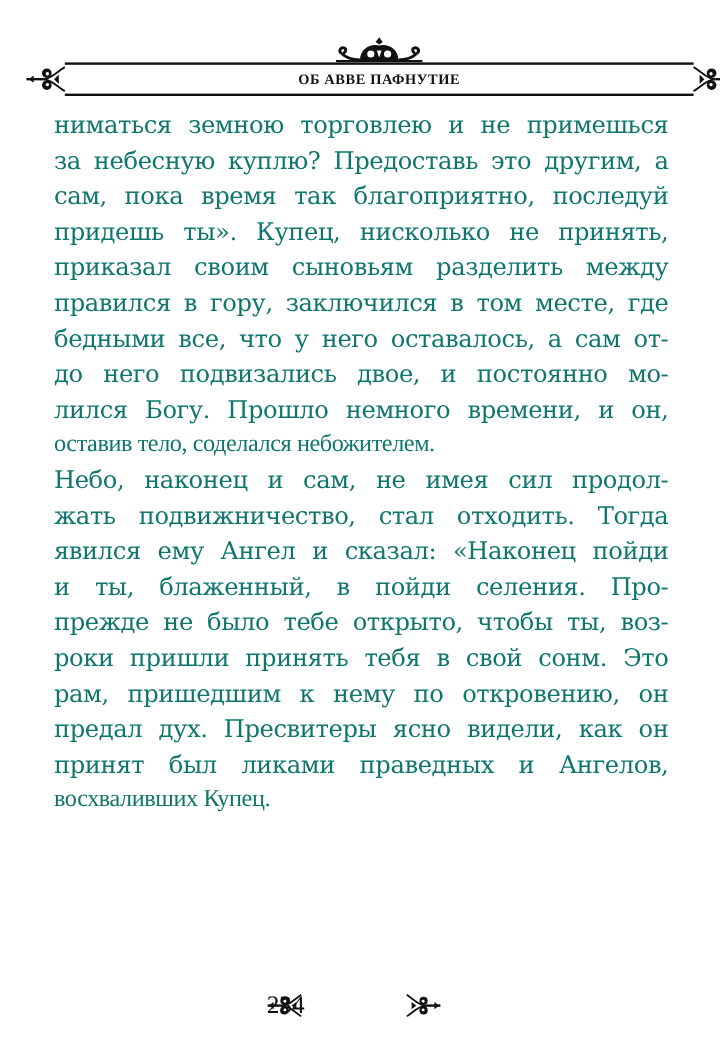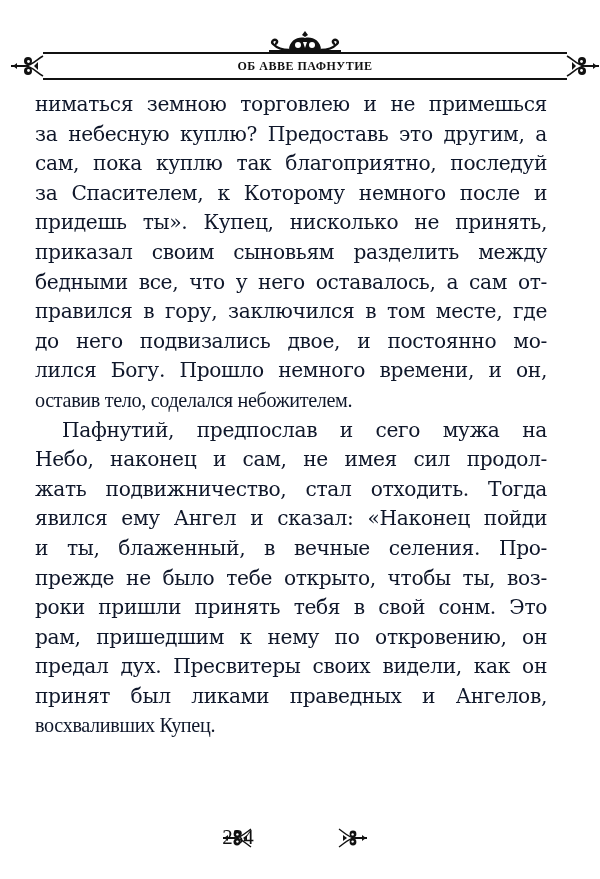--- a/index.html
+++ b/index.html
@@ -9,21 +9,21 @@
     }
     body {
       width: 600px;
       height: 879px;
       position: relative;
       overflow: hidden;
       color: #111111;
     }
     .header {
       position: absolute;
-      left: 5px;
+      left: 16px;
       top: 26px;
       width: 540px;
       height: 64px;
     }
     .header-crown {
       position: absolute;
       left: 262px;
       top: 4px;
       width: 76px;
       height: 22px;
@@ -58,27 +58,27 @@
     }
     .orn-right {
       position: absolute;
       left: 561px;
       top: 28px;
       width: 34px;
       height: 24px;
     }
     .text-block {
       position: absolute;
-      left: 35px;
+      left: 45px;
       top: 90px;
       width: 512px;
       font-family: "DejaVu Serif", "Liberation Serif", serif;
       font-size: 20.2px;
       line-height: 29.6px;
-      color: #0f172a;
+      color: #0f766e;
     }
     .line {
       display: block;
       white-space: nowrap;
       text-align: justify;
       text-align-last: justify;
       height: 29.6px;
       letter-spacing: -0.35px;
     }
     .line.last {
@@ -163,40 +163,38 @@
       <path d="M15 12 C22 12, 26 18, 33 22" stroke="#111" stroke-width="1.6" fill="none"></path>
       <path d="M24 12 L28 8 L28 16 Z" fill="#111"></path>
     </g>
   </svg>
 </div>
 
 <div class="text-block">
   <div>
     <span class="line">ниматься земною торговлею и не примешься</span>
     <span class="line">за небесную куплю? Предоставь это другим, а</span>
-    <span class="line">сам, пока куплю так благоприятно, последуй</span>
-    <span class="line">за Спасителем, к Которому немного после и</span>
+    <span class="line">сам, пока время так благоприятно, последуй</span>
     <span class="line">придешь ты». Купец, нисколько не принять,</span>
     <span class="line">приказал своим сыновьям разделить между</span>
+    <span class="line">правился в гору, заключился в том месте, где</span>
     <span class="line">бедными все, что у него оставалось, а сам от-</span>
-    <span class="line">правился в гору, заключился в том месте, где</span>
     <span class="line">до него подвизались двое, и постоянно мо-</span>
     <span class="line">лился Богу. Прошло немного времени, и он,</span>
     <span class="line last">оставив тело, соделался небожителем.</span>
   </div>
   <div>
-    <span class="line indent">Пафнутий, предпослав и сего мужа на</span>
     <span class="line">Небо, наконец и сам, не имея сил продол-</span>
     <span class="line">жать подвижничество, стал отходить. Тогда</span>
     <span class="line">явился ему Ангел и сказал: «Наконец пойди</span>
-    <span class="line">и ты, блаженный, в вечные селения. Про-</span>
+    <span class="line">и ты, блаженный, в пойди селения. Про-</span>
     <span class="line">прежде не было тебе открыто, чтобы ты, воз-</span>
     <span class="line">роки пришли принять тебя в свой сонм. Это</span>
     <span class="line">рам, пришедшим к нему по откровению, он</span>
-    <span class="line">предал дух. Пресвитеры своих видели, как он</span>
+    <span class="line">предал дух. Пресвитеры ясно видели, как он</span>
     <span class="line">принят был ликами праведных и Ангелов,</span>
     <span class="line last">восхваливших Купец.</span>
   </div>
 </div>
 
 <div class="footer">
   <svg class="foot-orn-left" viewBox="0 0 30 20">
     <rect x="1" y="9" width="12" height="2" fill="#111"></rect>
     <path d="M2 10 L6 7 L6 13 Z" fill="#111"></path>
     <circle cx="15" cy="6" r="3.4" fill="#111"></circle>

